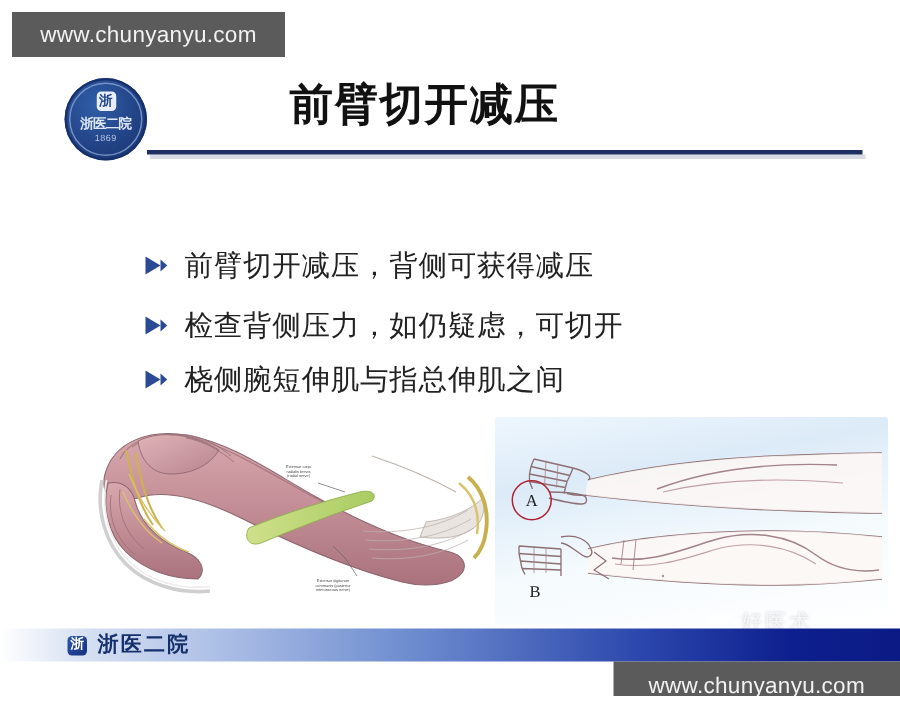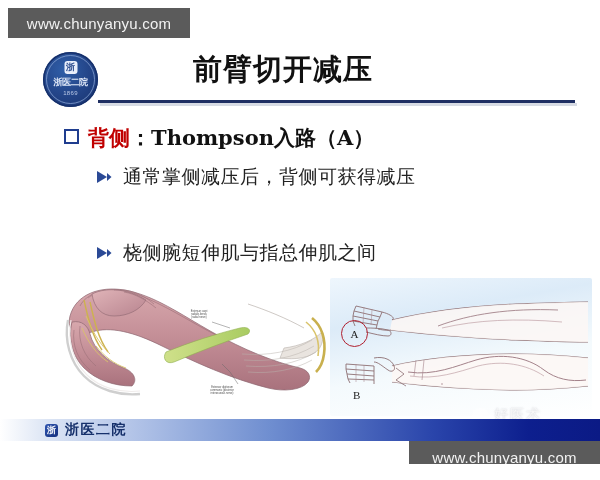--- a/index.html
+++ b/index.html
@@ -156,33 +156,36 @@
     <div class="ring"></div>
     <div class="mark">浙</div>
     <div class="lname">浙医二院</div>
     <div class="lyear">1869</div>
   </div>
 
   <div class="title">前臂切开减压</div>
   <div class="rule-sh"></div>
   <div class="rule"></div>
 
-  <div class="b1">
-    <span class="sq"></span>
-    <span class="b1txt"><span class="red">背侧</span><span>：Thompson入路（A）</span></span>
-  </div>
 
   <div class="sub s1">
     <svg class="arw" viewBox="0 0 16 14">
       <path d="M1 1 L11 7 L1 13 Z" fill="#2b4a96"></path>
       <path d="M11 3 L15.5 7 L11 11 Z" fill="#2b4a96"></path>
     </svg>
-    <span class="subtxt">通常掌侧减压后，背侧可获得减压</span>
-  </div>
-
+    <span class="subtxt">前臂切开减压，背侧可获得减压</span>
+  </div>
+
+  <div class="sub s2">
+    <svg class="arw" viewBox="0 0 16 14">
+      <path d="M1 1 L11 7 L1 13 Z" fill="#2b4a96"></path>
+      <path d="M11 3 L15.5 7 L11 11 Z" fill="#2b4a96"></path>
+    </svg>
+    <span class="subtxt">检查背侧压力，如仍疑虑，可切开</span>
+  </div>
 
   <div class="sub s3">
     <svg class="arw" viewBox="0 0 16 14">
       <path d="M1 1 L11 7 L1 13 Z" fill="#2b4a96"></path>
       <path d="M11 3 L15.5 7 L11 11 Z" fill="#2b4a96"></path>
     </svg>
     <span class="subtxt">桡侧腕短伸肌与指总伸肌之间</span>
   </div>
 
   <div class="fig">

